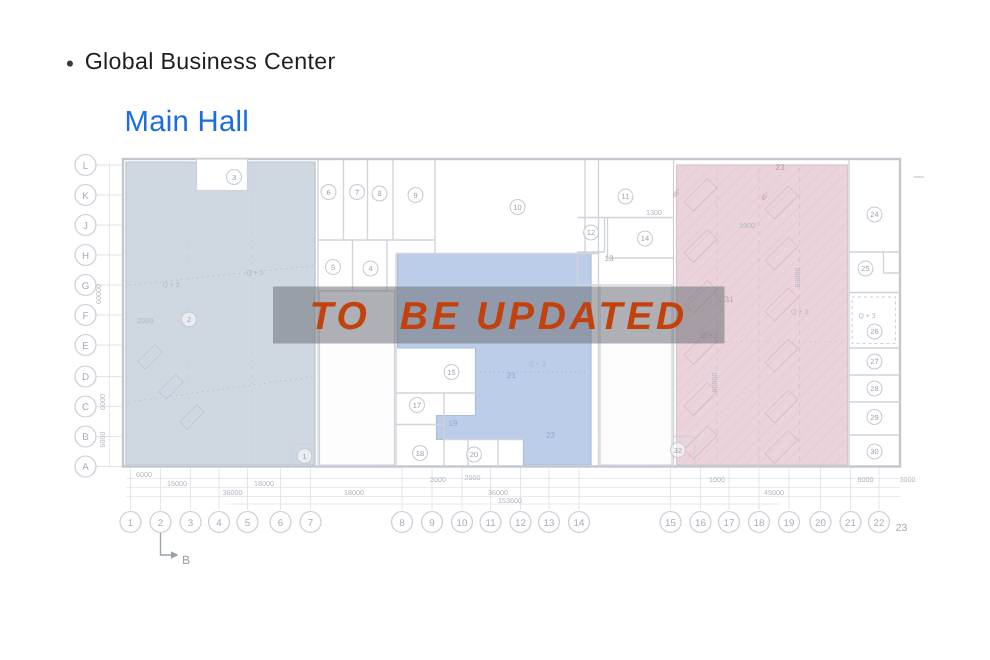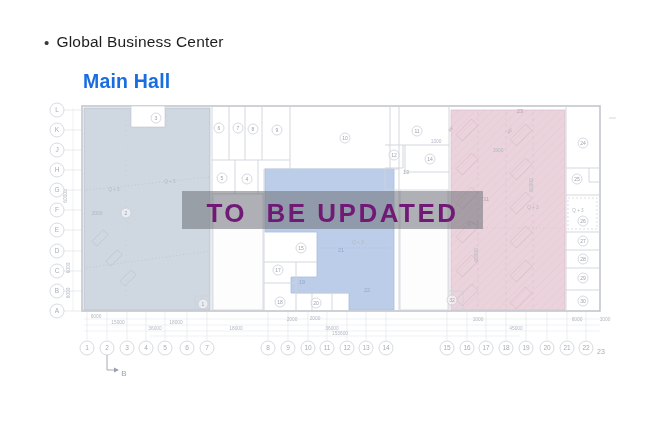--- a/index.html
+++ b/index.html
@@ -3,25 +3,25 @@
 <meta charset="utf-8">
 <style>
   html,body{margin:0;padding:0;background:#ffffff;}
   body{width:660px;height:440px;position:relative;overflow:hidden;
        font-family:"Liberation Sans",sans-serif;-webkit-font-smoothing:antialiased;}
   .stage{position:absolute;left:0;top:0;width:660px;height:440px;}
   .hdr-line{position:absolute;left:44px;top:33px;display:flex;align-items:center;
             color:#1d1d1f;font-size:15.5px;font-weight:500;letter-spacing:.2px;}
   .hdr-bullet{font-size:15px;margin-right:7px;color:#3a3a3c;}
   .hall-link{position:absolute;left:83px;top:70px;color:#1a6de0;font-size:19.5px;
-             font-weight:700;letter-spacing:.2px;cursor:pointer;}
+             font-weight:400;letter-spacing:.2px;cursor:pointer;}
   svg{position:absolute;left:0;top:0;}
   .wm-band{position:absolute;left:182px;top:191px;width:301px;height:38px;
-           background:rgba(109,113,120,0.55);display:flex;align-items:flex-end;justify-content:center;
-           white-space:pre;color:#701a75;font-weight:800;font-size:26px;letter-spacing:2.5px;}
+           background:rgba(109,113,120,0.55);display:flex;align-items:center;justify-content:center;
+           white-space:pre;color:#c2410c;font-weight:800;font-size:26px;letter-spacing:2.5px;font-style:italic;}
 </style>
 </head>
 <body>
 
 <div class="stage">
 
   <div class="hdr-line">
     <span class="hdr-bullet">•</span>
     <span>Global Business Center</span>
   </div>

